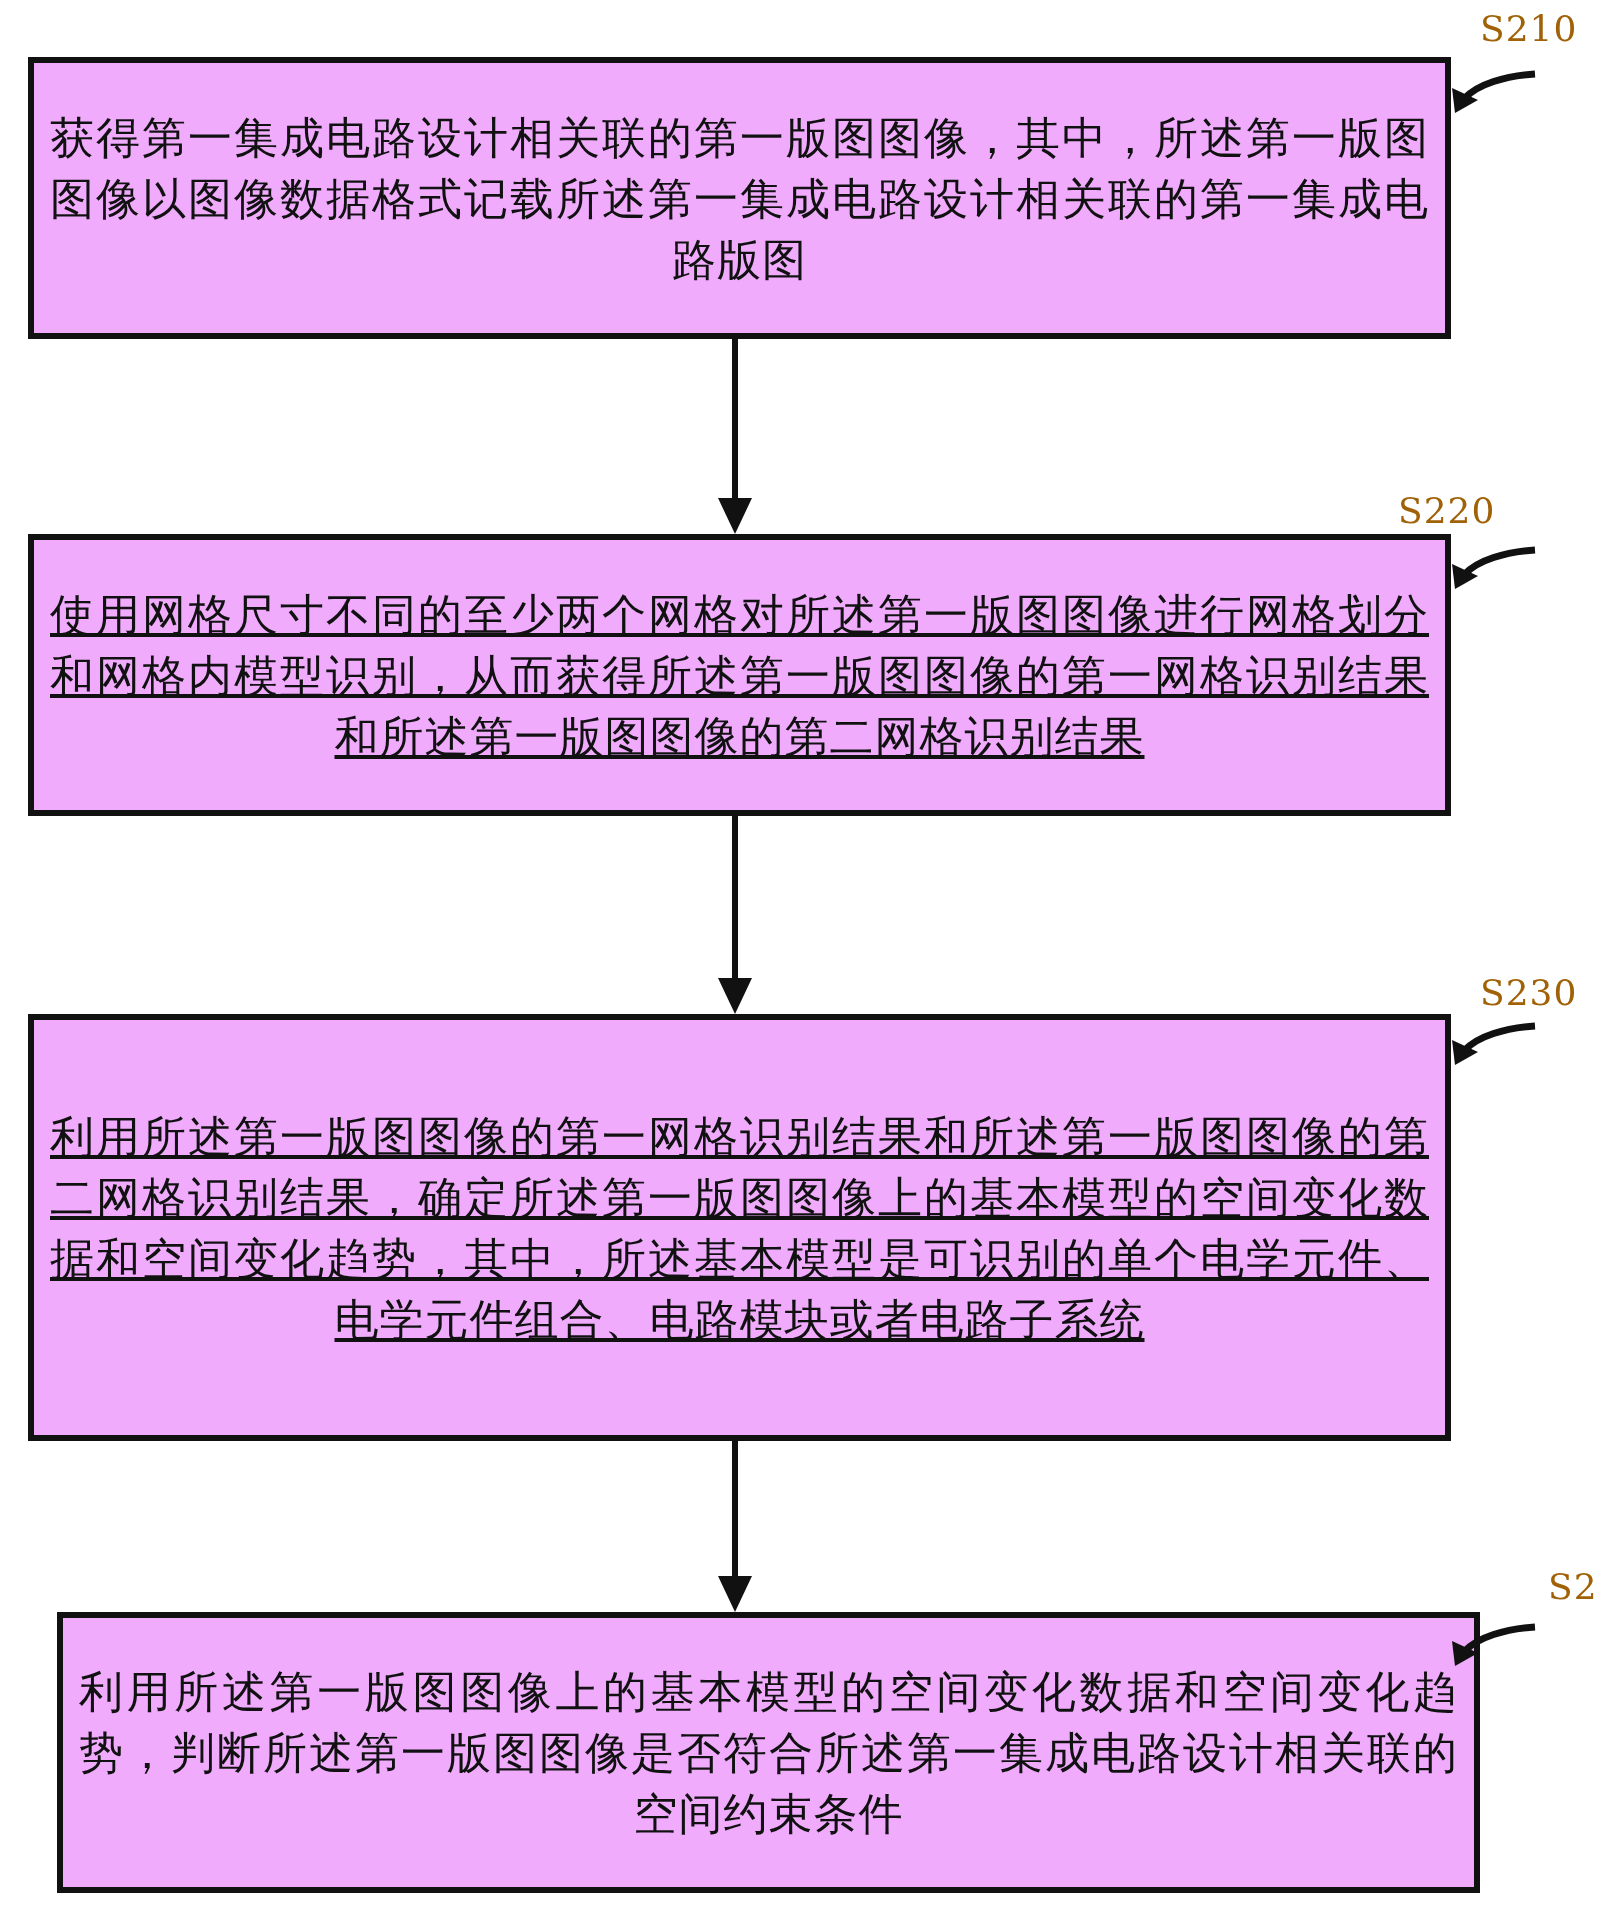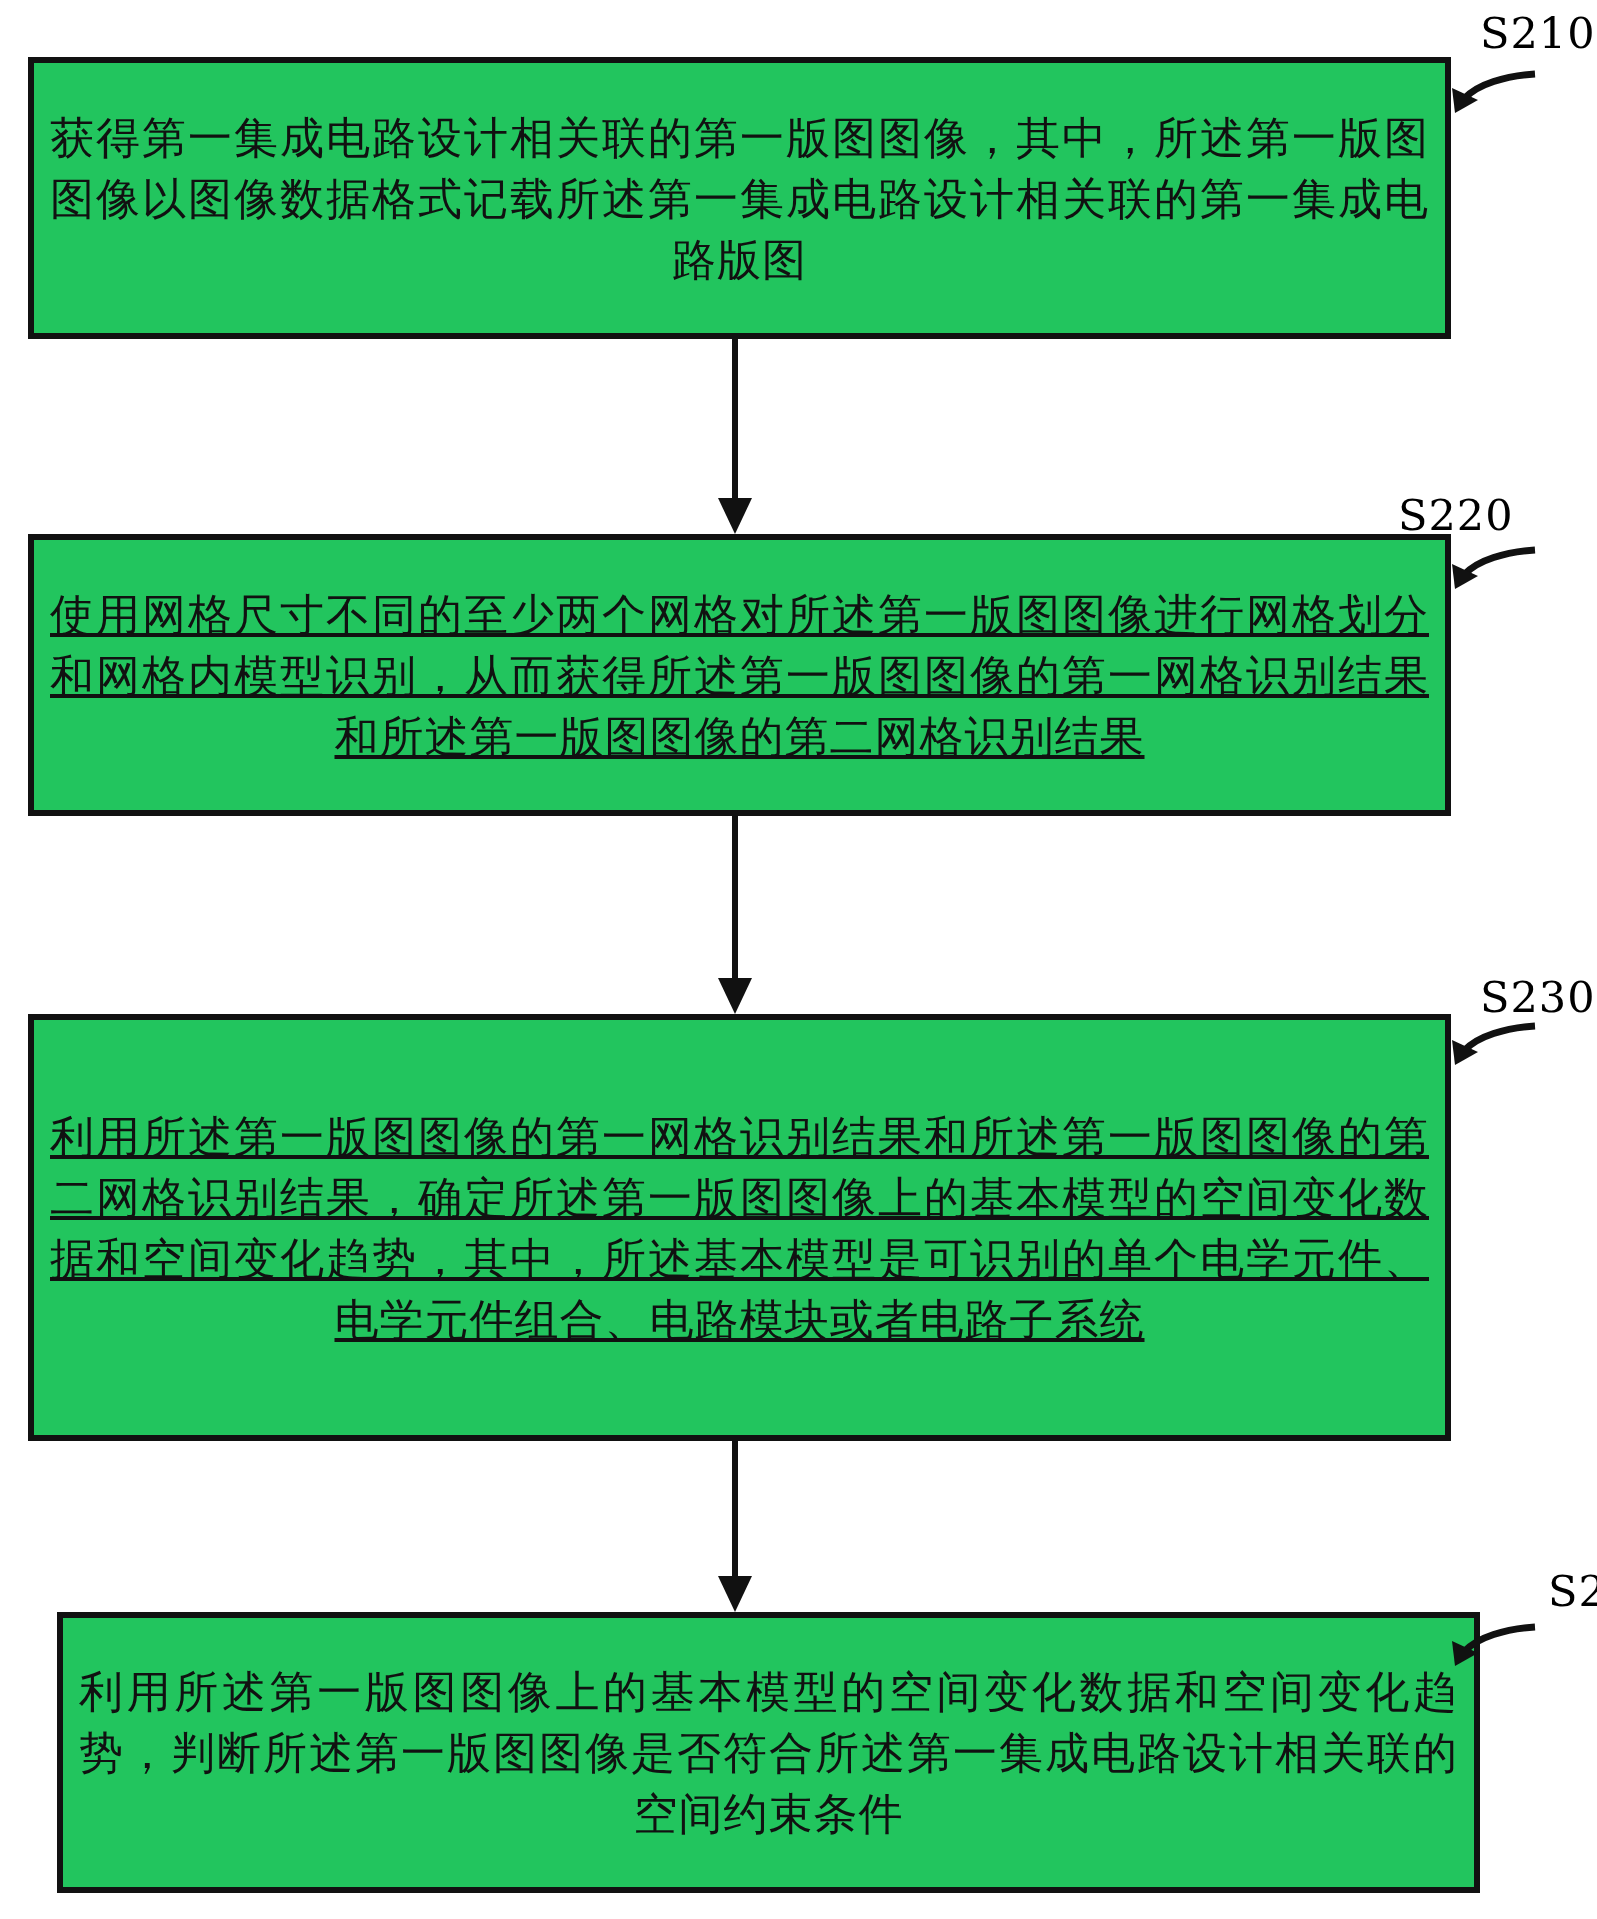--- a/index.html
+++ b/index.html
@@ -1,29 +1,29 @@
 <!DOCTYPE html>
 <html><head>
 <meta charset="utf-8">
 <style>
   html, body { margin: 0; padding: 0; background: #ffffff; }
   body { width: 1597px; height: 1919px; position: relative; overflow: hidden;
          font-family: "DejaVu Sans", sans-serif; color: #111111; }
   .box { position: absolute; left: 28px; width: 1411px; border: 6px solid #111111;
-         background: #22c55e; display: flex; align-items: center; justify-content: center;
+         background: #f0abfc; display: flex; align-items: center; justify-content: center;
          box-sizing: content-box; }
   .box-text { font-size: 44px; line-height: 61px; text-align: center; padding: 0 16px;
               letter-spacing: 1px; text-align-last: center; }
   .box-text.justify { text-align: justify; text-align-last: center; }
   #box1 { top: 57px; height: 270px; }
   #box2 { top: 534px; height: 270px; text-decoration: underline; }
   #box3 { top: 1014px; height: 415px; text-decoration: underline; }
   #box4 { top: 1612px; height: 269px; margin-left: 29px; }
-  .label { position: absolute; font-family: "DejaVu Serif", serif; font-size: 43px;
-           letter-spacing: 1px; color: #000000; }
+  .label { position: absolute; font-family: "DejaVu Serif", serif; font-size: 36px;
+           letter-spacing: 1px; color: #a16207; }
   svg.overlay { position: absolute; left: 0; top: 0; }
 </style>
 </head>
 <body>
 
 <div id="box1" class="box">
   <div class="box-text justify">获得第一集成电路设计相关联的第一版图图像，其中，所述第一版图图像以图像数据格式记载所述第一集成电路设计相关联的第一集成电路版图</div>
 </div>
 <div id="box2" class="box">
   <div class="box-text justify">使用网格尺寸不同的至少两个网格对所述第一版图图像进行网格划分和网格内模型识别，从而获得所述第一版图图像的第一网格识别结果和所述第一版图图像的第二网格识别结果</div>

